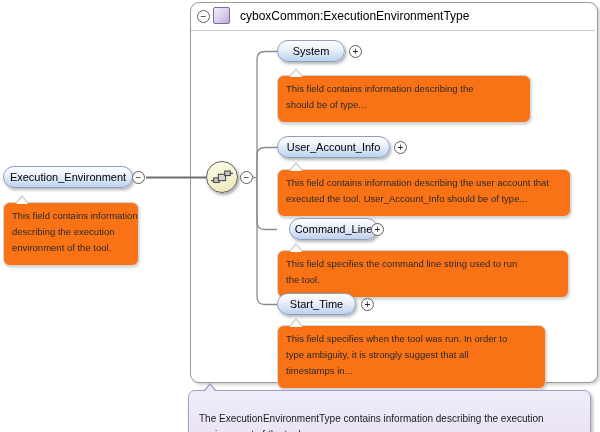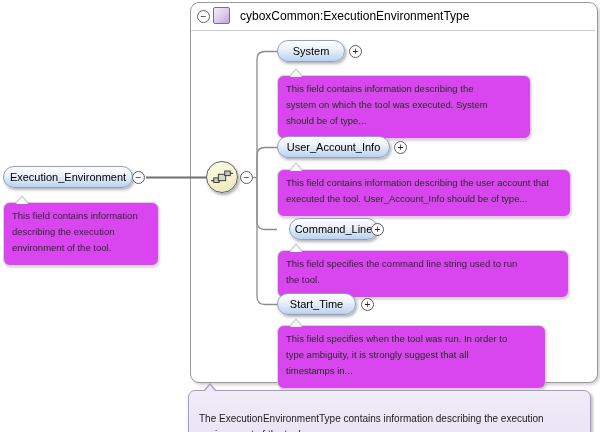--- a/index.html
+++ b/index.html
@@ -30,21 +30,21 @@
   
   .circle{
     position:absolute;width:13px;height:13px;z-index:3;box-sizing:border-box;
     border:1px solid #5f5f5f;border-radius:50%;background:#fff;
     display:flex;align-items:center;justify-content:center;
     font-size:10px;line-height:10px;color:#222;cursor:default;
   }
   
   .docbox{
     position:absolute;z-index:3;box-sizing:border-box;
-    background:#d946ef;border:1px solid #d4d4d4;border-radius:7px;
+    background:#f97316;border:1px solid #d4d4d4;border-radius:7px;
     box-shadow:1px 1.5px 2px rgba(0,0,0,0.15);
     padding:5px 8px 9px 8px;font-size:9.5px;line-height:16px;color:#2a2a2a;
   }
   .docbox::before{
     content:"";position:absolute;top:-8px;left:11px;width:0;height:0;
     border-left:7px solid transparent;border-right:7px solid transparent;
     border-bottom:8px solid #cfcfcf;
   }
   .docbox::after{
     content:"";position:absolute;top:-6.5px;left:12px;width:0;height:0;
@@ -107,21 +107,21 @@
   </svg>
 
   <div class="circle" style="left:197px;top:10px">−</div>
   <div class="type-icon"></div>
   <div class="type-title">cyboxCommon:ExecutionEnvironmentType</div>
 
   <div class="pill" style="left:3px;top:166px;width:130px">
     <span>Execution_Environment</span>
   </div>
   <div class="circle" style="left:132px;top:171px">−</div>
-  <div class="docbox" style="left:3px;top:202px;width:156px">
+  <div class="docbox" style="left:3px;top:202px;width:136px">
     <div class="docline">This field contains information</div>
     <div class="docline">describing the execution</div>
     <div class="docline">environment of the tool.</div>
   </div>
 
   <div class="seq">
     <svg width="22" height="18" viewBox="0 0 24 18">
       <line x1="0" y1="13" x2="5" y2="13" stroke="#333" stroke-width="1.2"></line>
       <line x1="19" y1="5" x2="24" y2="5" stroke="#333" stroke-width="1.2"></line>
       <rect x="3" y="10" width="6" height="5" fill="#c6c6c6" stroke="#333" stroke-width="1"></rect>
@@ -130,21 +130,20 @@
     </svg>
   </div>
   <div class="circle" style="left:240px;top:171px">−</div>
 
   <div class="pill" style="left:277px;top:40px;width:68px">
     <span>System</span>
   </div>
   <div class="circle" style="left:349px;top:45px">+</div>
   <div class="docbox" style="left:277px;top:75px;width:254px">
     <div class="docline">This field contains information describing the</div>
-    <div class="docline">system on which the tool was executed. System</div>
     <div class="docline">should be of type...</div>
   </div>
 
   <div class="pill" style="left:277px;top:136px;width:113px">
     <span>User_Account_Info</span>
   </div>
   <div class="circle" style="left:394px;top:141px">+</div>
   <div class="docbox" style="left:277px;top:169px;width:294px">
     <div class="docline">This field contains information describing the user account that</div>
     <div class="docline">executed the tool. User_Account_Info should be of type...</div>

